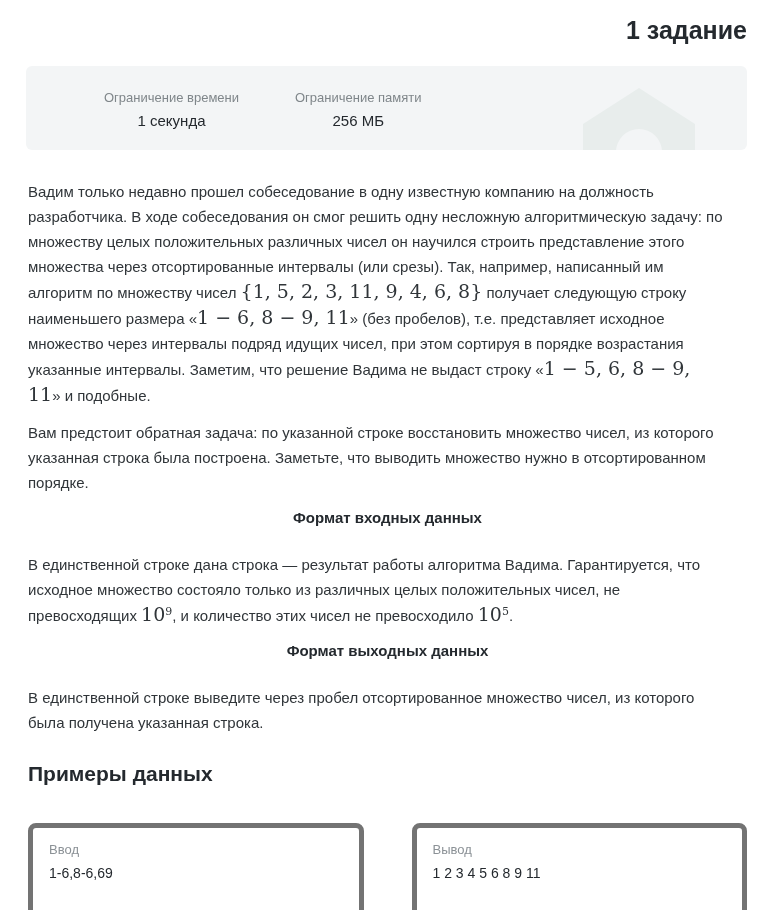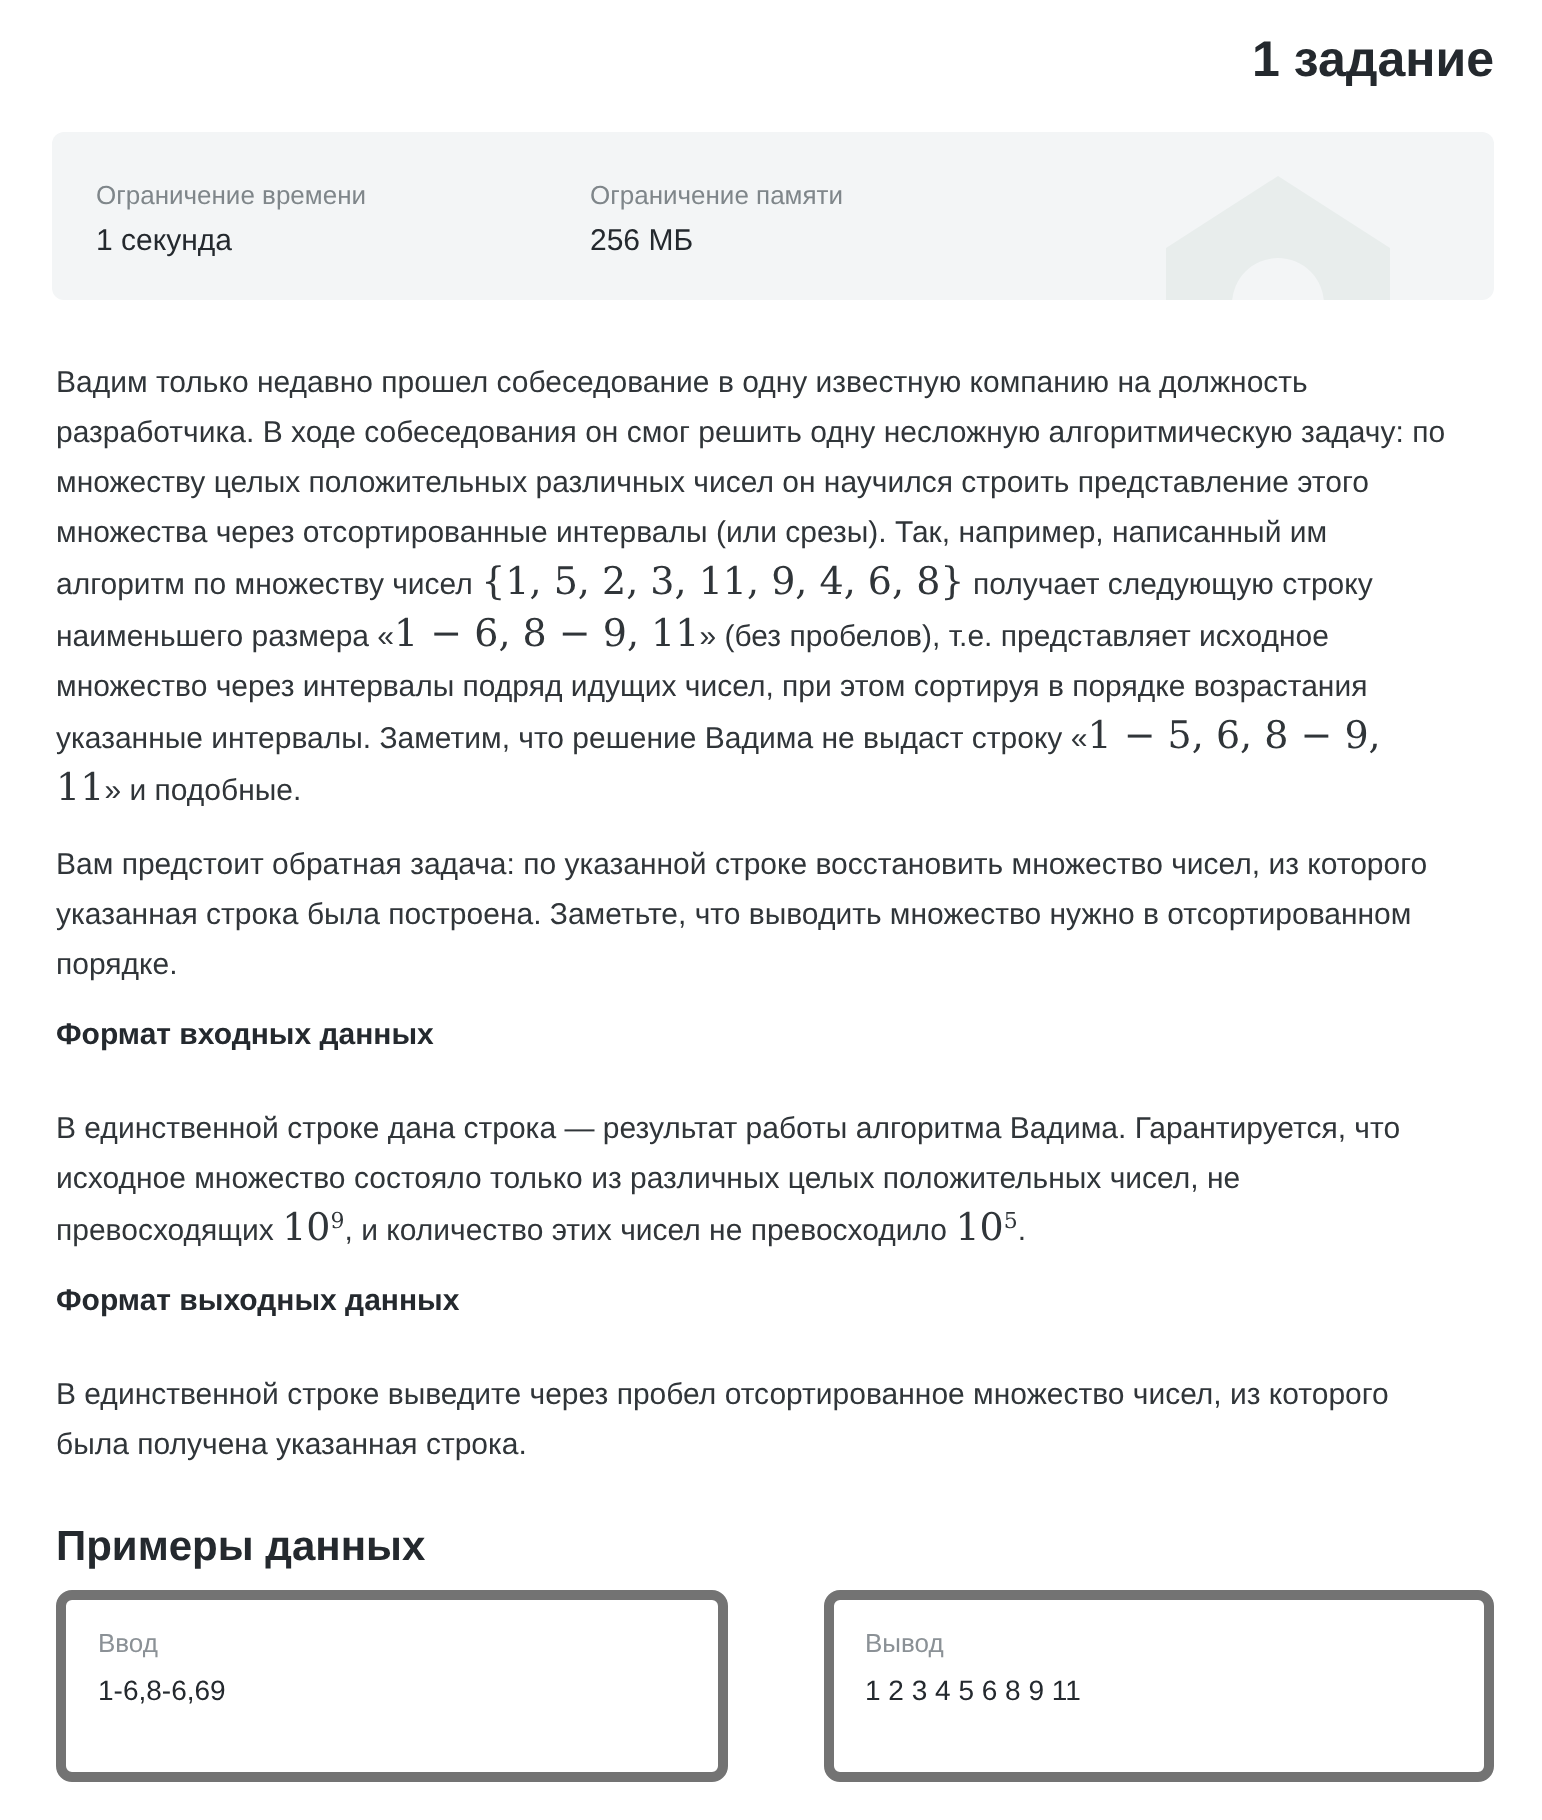--- a/index.html
+++ b/index.html
@@ -24,20 +24,21 @@
   
   .limits-panel {
     position: relative;
     overflow: hidden;
     background: #f3f5f6;
     border-radius: 6px;
     padding: 24px 22px 26px;
     margin: 0 0 29px -2px;
     height: 84px;
     display: flex;
+    text-align: center;
   }
   .limit-col { position: relative; z-index: 1; }
   .limit-col.time { width: 247px; }
   .limit-label {
     font-size: 13px;
     line-height: 15px;
     color: #7f868a;
     margin-bottom: 7px;
   }
   .limit-value {
@@ -66,23 +67,24 @@
     font-family: "DejaVu Serif", serif;
     font-size: 11px;
     line-height: 0;
   }
   .section-heading {
     margin: 13px 0 25px;
     font-size: 15px;
     line-height: 19px;
     font-weight: 700;
     color: #24292e;
+    text-align: center;
   }
   .samples-heading {
-    margin: 27px 0 9px;
+    margin: 27px 0 37px;
     font-size: 21px;
     line-height: 24px;
     font-weight: 700;
     color: #24292e;
   }
   .samples-row {
     display: flex;
     gap: 48px;
   }
   .sample-box {

